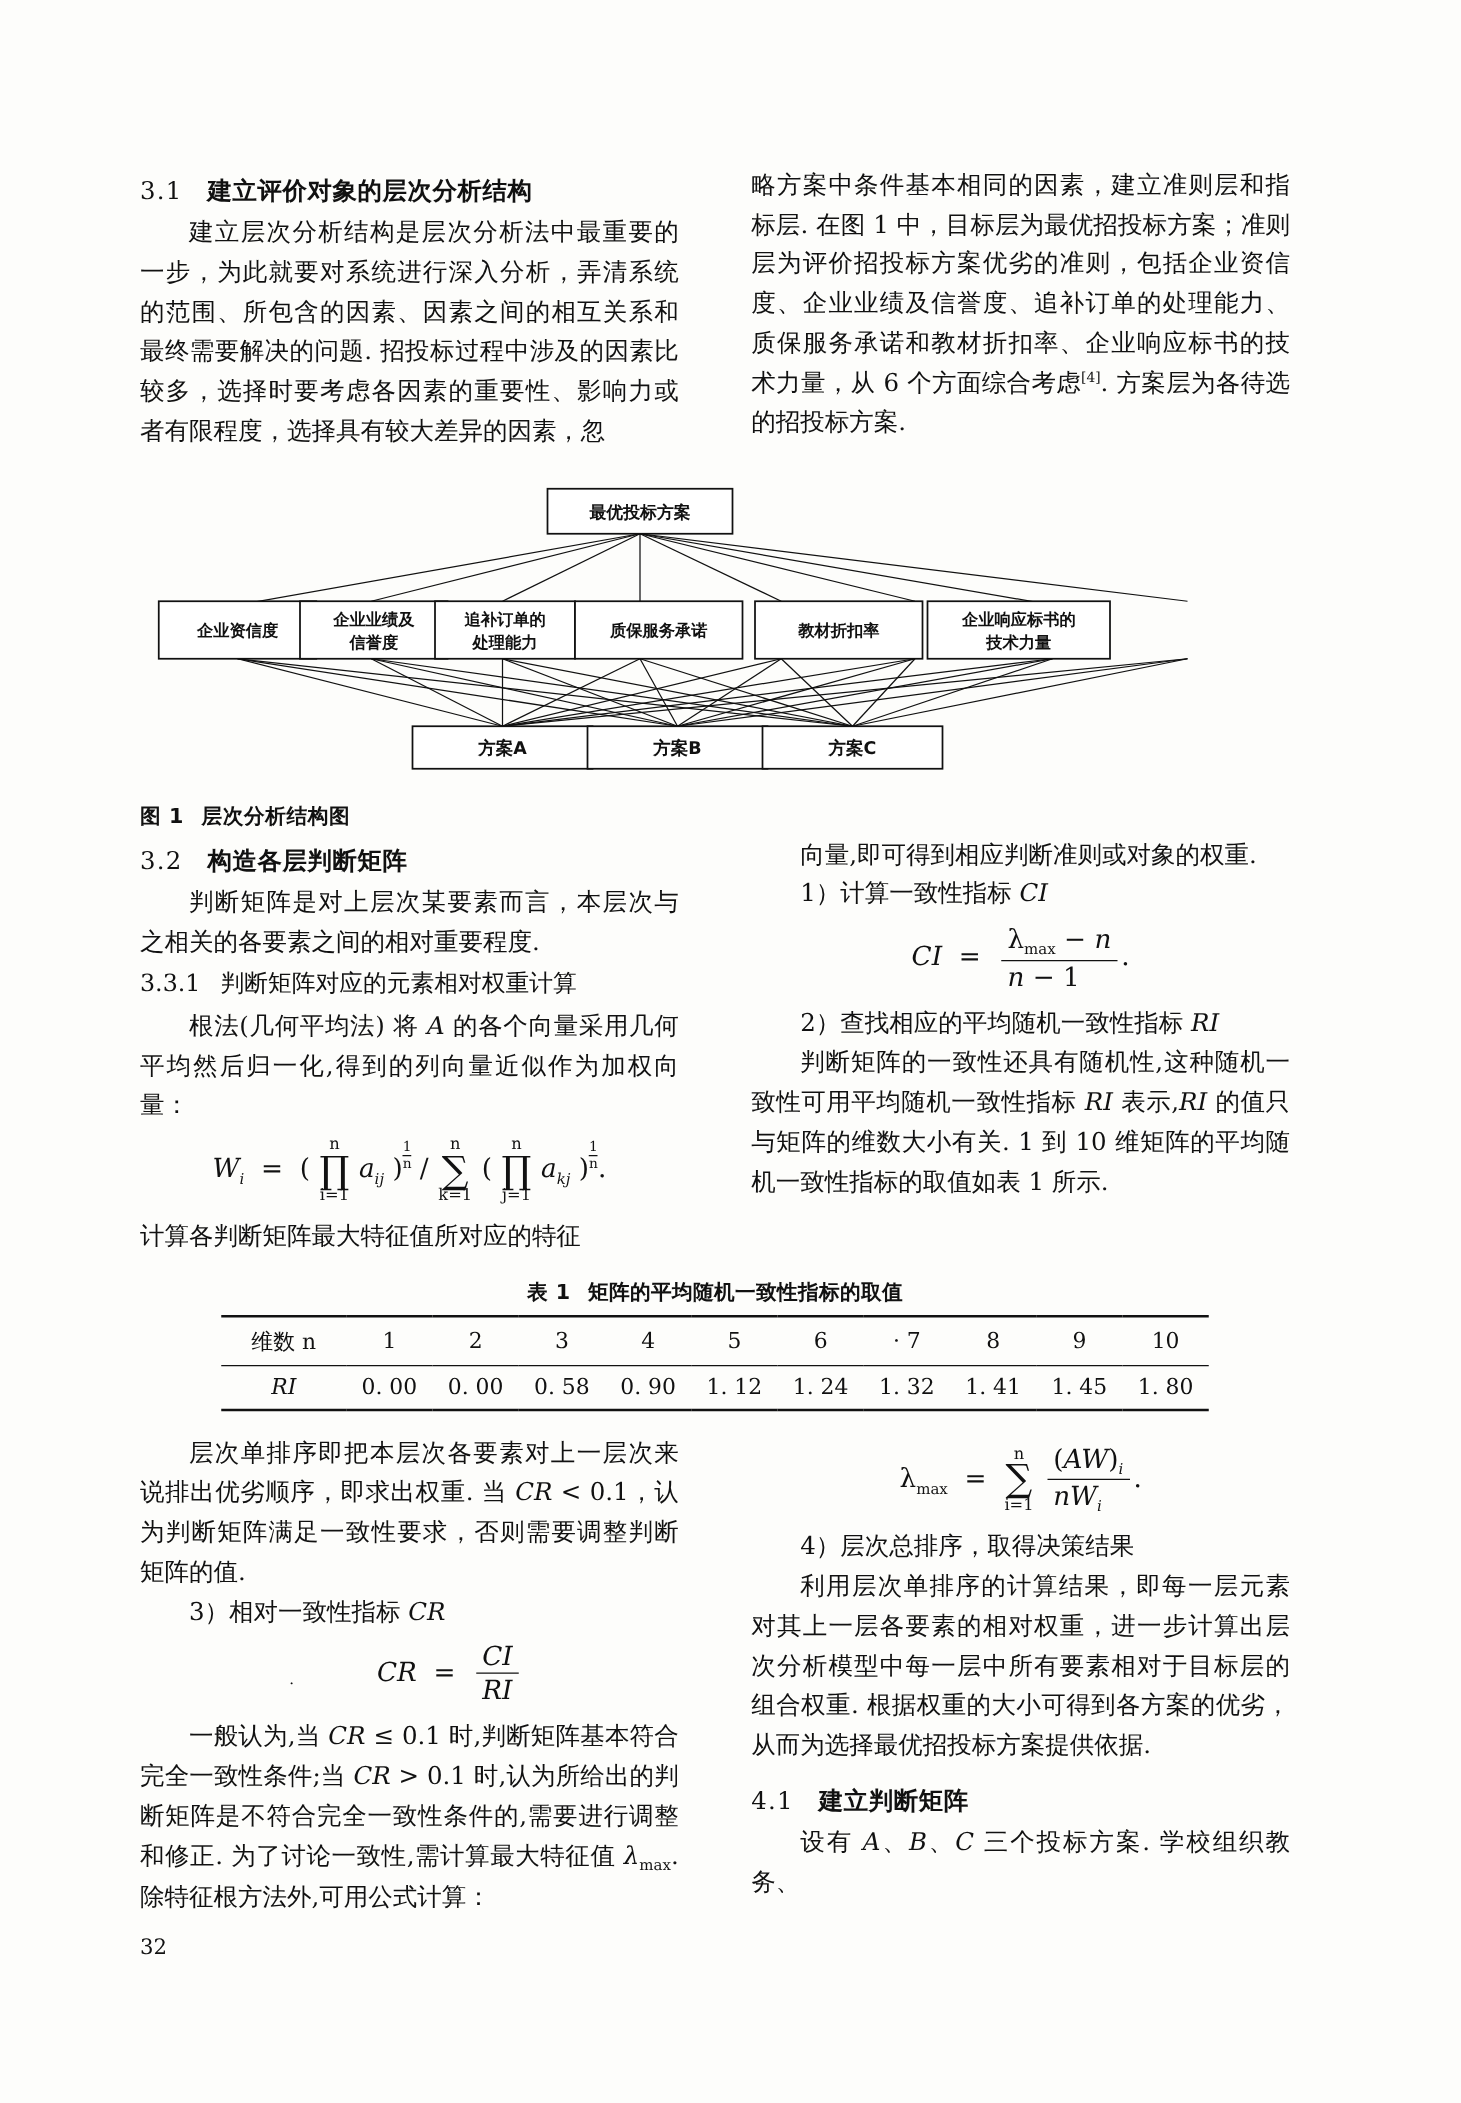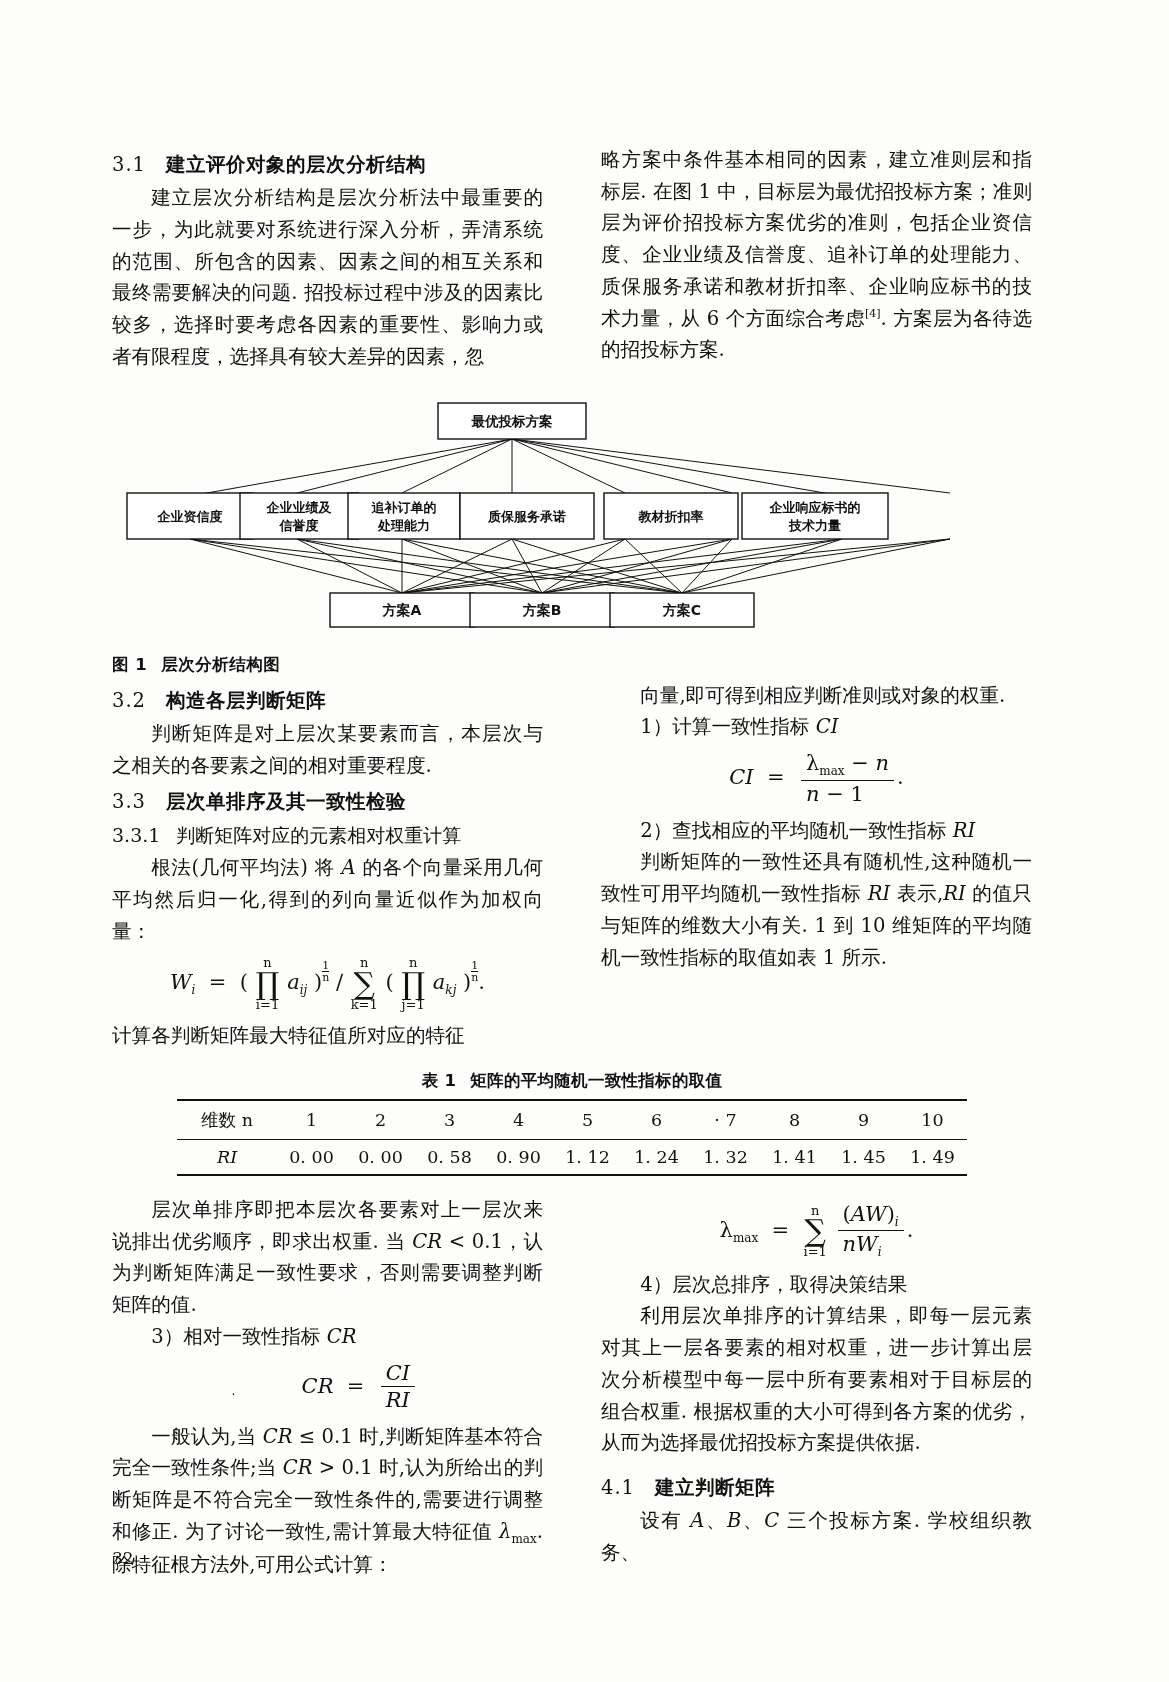--- a/index.html
+++ b/index.html
@@ -14,21 +14,21 @@
   #page {
     position: relative;
     width: 1169px;
     height: 1682px;
     background: #fdfdfb;
     overflow: hidden;
   }
   .content {
     position: absolute;
     left: 112px;
-    top: 144px;
+    top: 132px;
     width: 920px;
   }
   .cols {
     display: flex;
     gap: 58px;
     align-items: flex-start;
   }
   .col {
     width: 431px;
   }
@@ -260,23 +260,20 @@
     </div>
 
     <div class="cols">
 
       <div class="col">
         <div class="h-sec">
           <span class="num">3.2</span><span class="sp"></span><span>构造各层判断矩阵</span>
         </div>
         <p class="body indent">判断矩阵是对上层次某要素而言，本层次与之相关的各要素之间的相对重要程度.</p>
 
-        <div class="h-sec">
-          <span class="num">3.3</span><span class="sp"></span><span>层次单排序及其一致性检验</span>
-        </div>
 
         <div class="h-sub">
           <span>3.3.1</span><span class="sp"></span><span>判断矩阵对应的元素相对权重计算</span>
         </div>
 
         <p class="body indent">根法(几何平均法) 将 <span class="it">A</span> 的各个向量采用几何平均然后归一化,得到的列向量近似作为加权向量：</p>
 
         <div class="formula">
           <span class="it">W</span><span class="sub">i</span> &nbsp;=&nbsp; (
           <span class="bigop">
@@ -342,21 +339,21 @@
             <td class="rowhdr it">RI</td>
             <td>0. 00</td>
             <td>0. 00</td>
             <td>0. 58</td>
             <td>0. 90</td>
             <td>1. 12</td>
             <td>1. 24</td>
             <td>1. 32</td>
             <td>1. 41</td>
             <td>1. 45</td>
-            <td>1. 49</td>
+            <td>1. 80</td>
           </tr>
         </tbody>
       </table>
     </div>
 
     <div class="cols">
 
       <div class="col">
         <div class="spacer8"></div>
         <p class="body indent">层次单排序即把本层次各要素对上一层次来说排出优劣顺序，即求出权重. 当 <span class="it">CR</span> &lt; 0.1，认为判断矩阵满足一致性要求，否则需要调整判断矩阵的值.</p>

